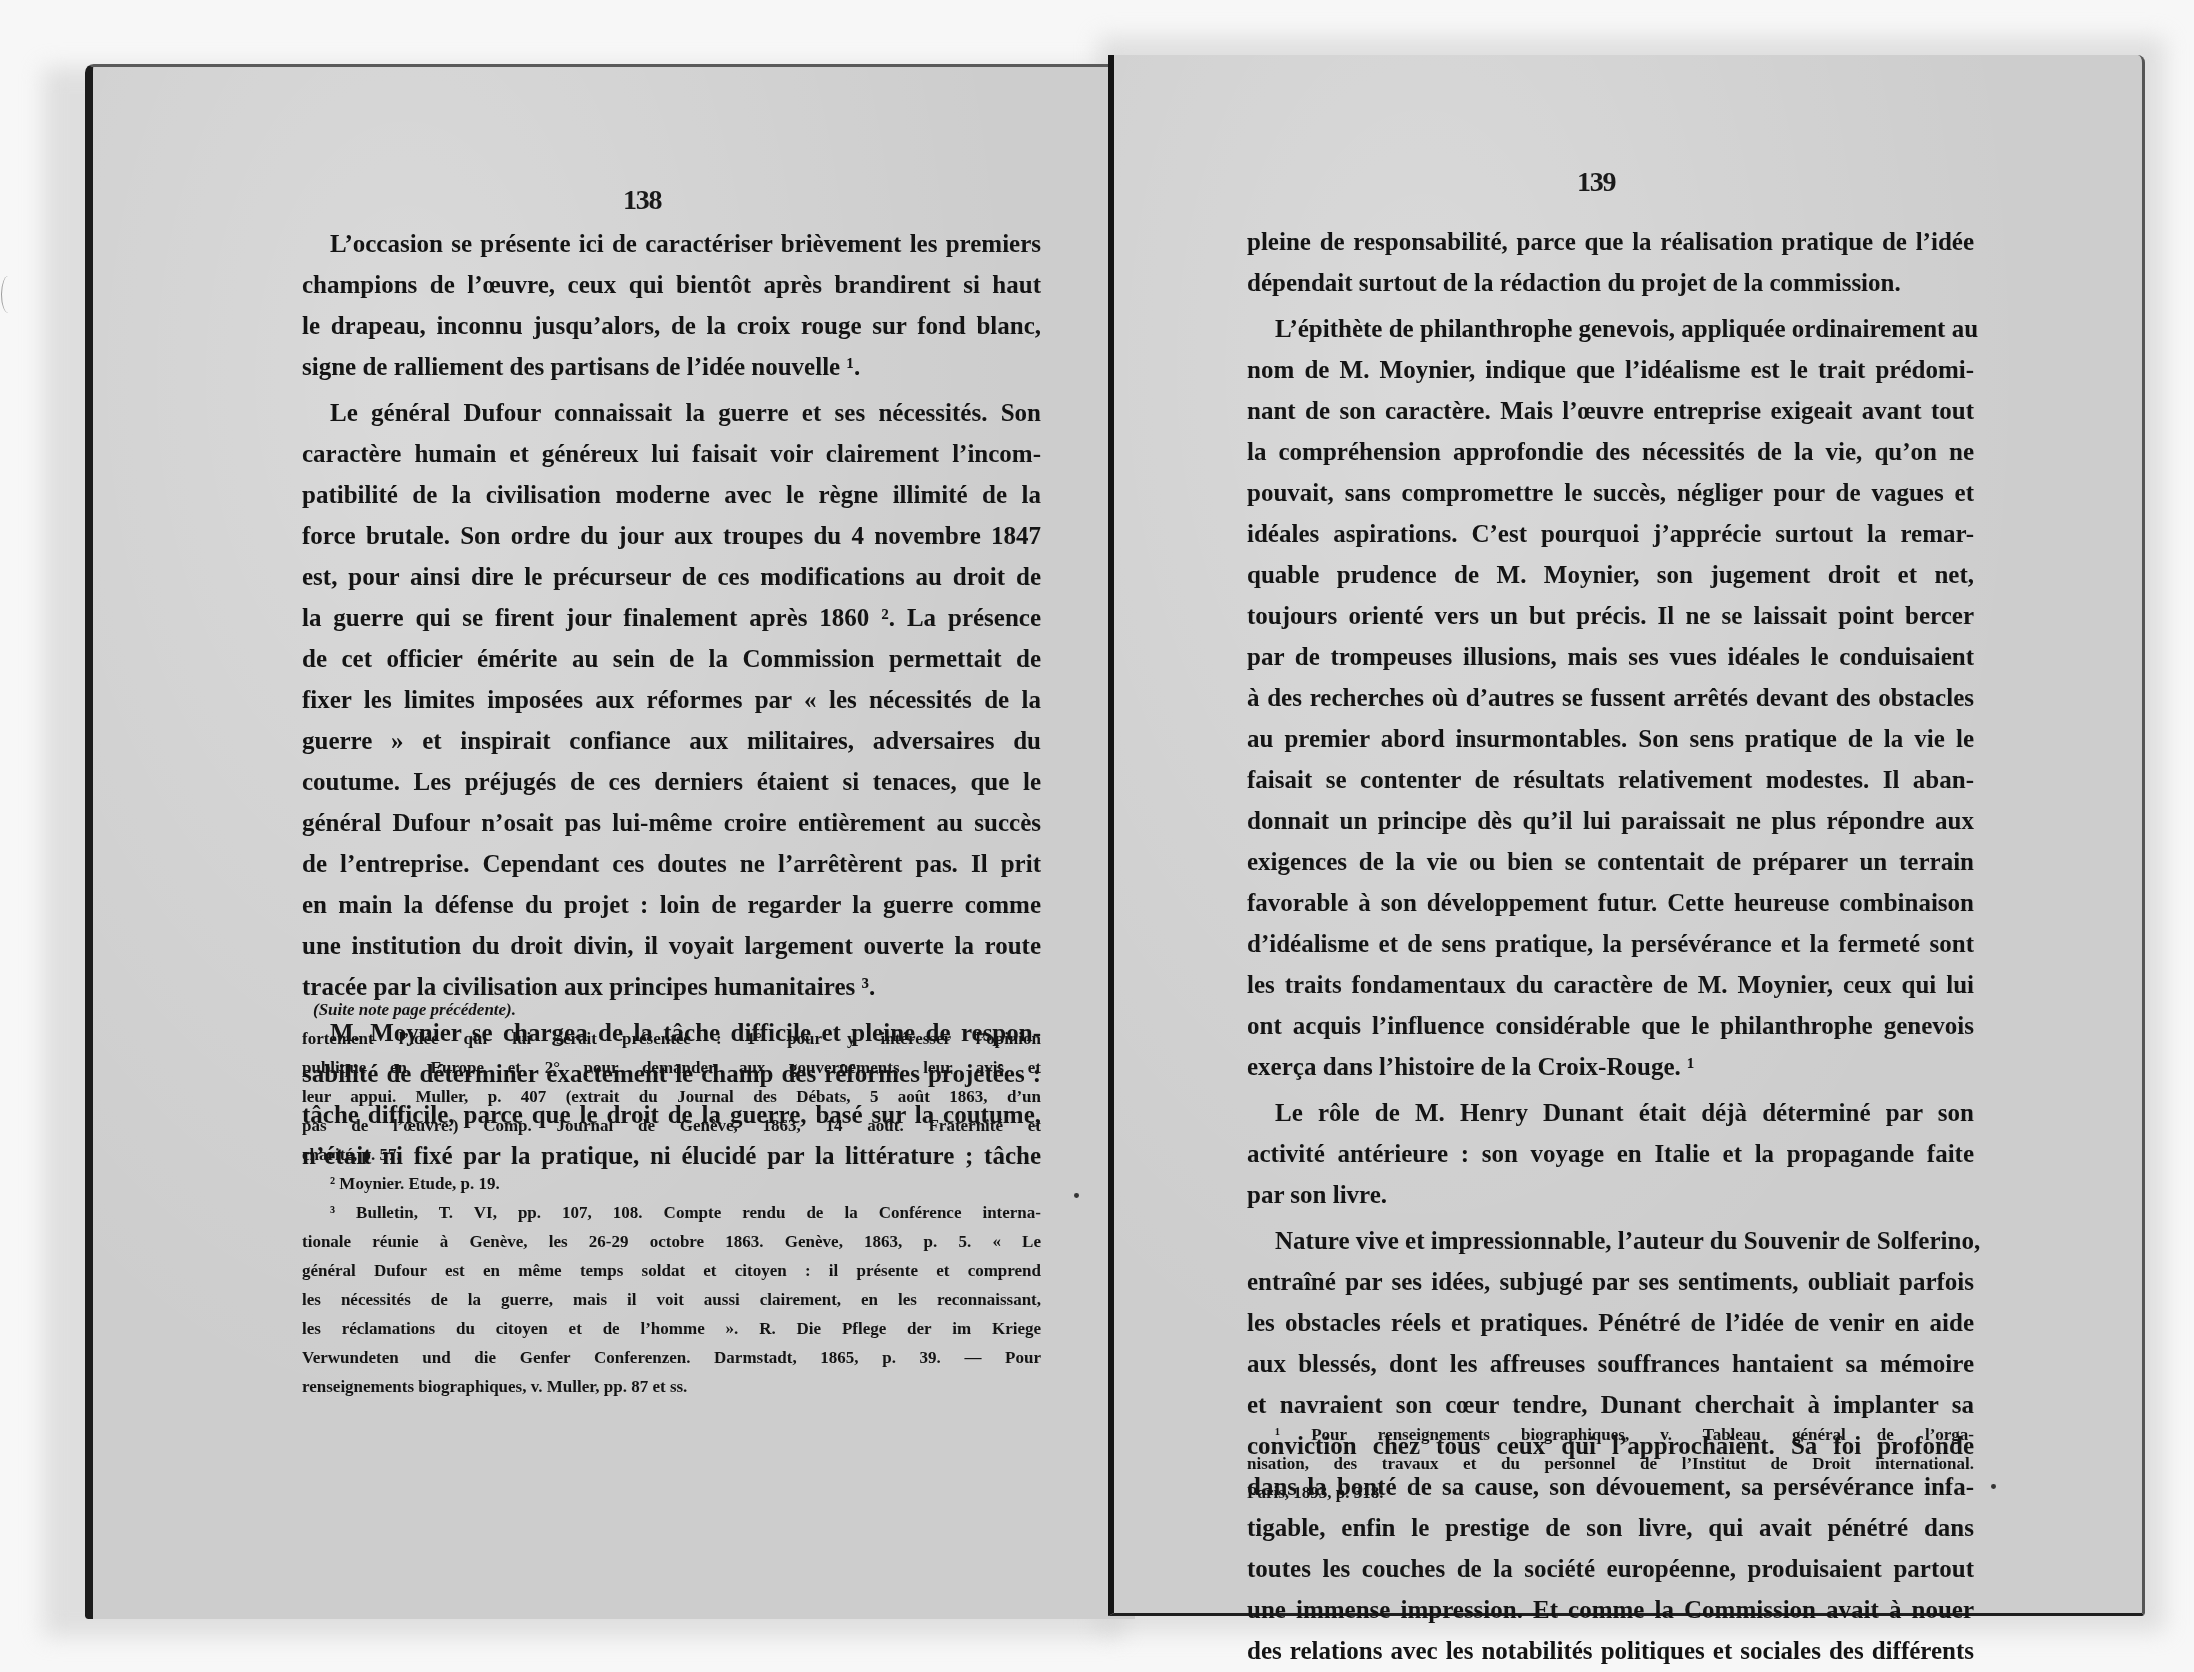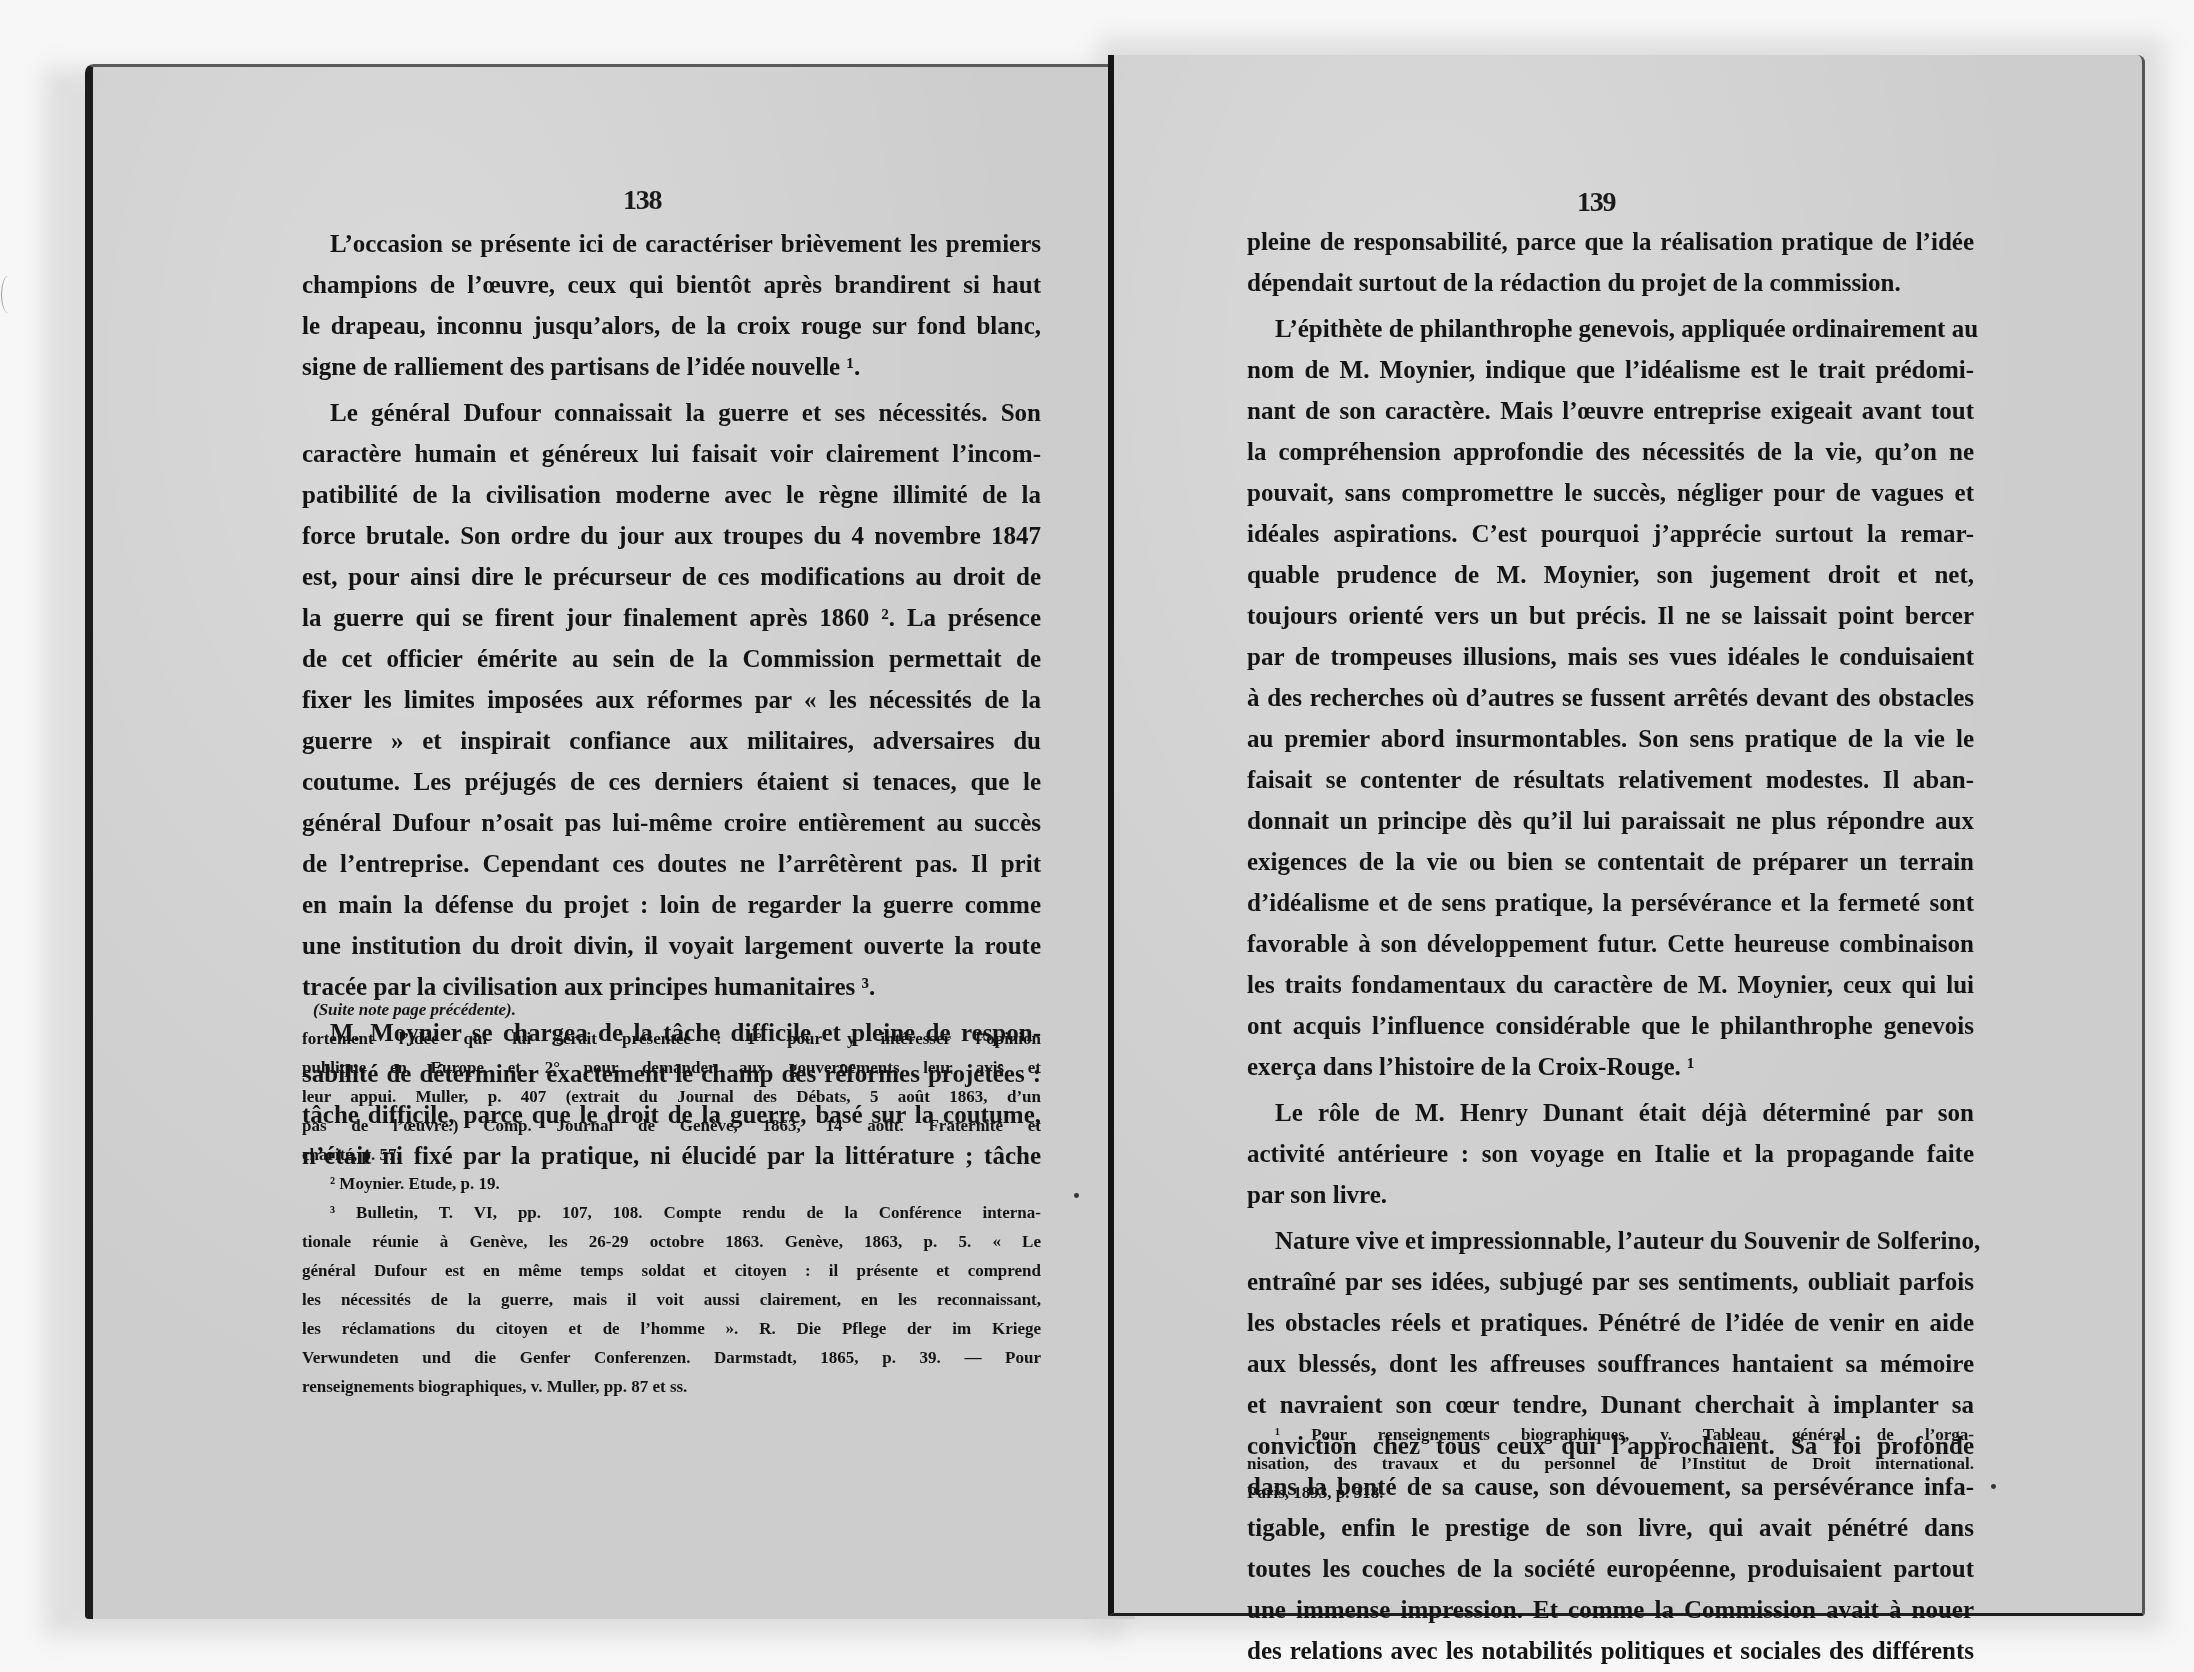--- a/index.html
+++ b/index.html
@@ -116,42 +116,42 @@
         <div class="line">les réclamations du citoyen et de l’homme ». R. Die Pflege der im Kriege</div>
         <div class="line">Verwundeten und die Genfer Conferenzen. Darmstadt, 1865, p. 39. — Pour</div>
         <div class="line last">renseignements biographiques, v. Muller, pp. 87 et ss.</div>
       </div>
   </div>
 
   <div class="spine-dot" style="left: 981px; top: 1126px;"></div>
 </div>
 
 <div class="page page-right">
-  <div class="page-number" style="left: 463px; top: 131px;">139</div>
+  <div class="page-number" style="left: 463px; top: 111px;">139</div>
 
   <div class="text-block body-text" style="left: 133px; top: 166px; width: 727px;" id="right-body">
       <div class="line">pleine de responsabilité, parce que la réalisation pratique de l’idée</div>
       <div class="line last">dépendait surtout de la rédaction du projet de la commission.</div>
       <div class="para-gap"></div>
       <div class="line indent">L’épithète de philanthrophe genevois, appliquée ordinairement au</div>
       <div class="line">nom de M. Moynier, indique que l’idéalisme est le trait prédomi-</div>
       <div class="line">nant de son caractère. Mais l’œuvre entreprise exigeait avant tout</div>
       <div class="line">la compréhension approfondie des nécessités de la vie, qu’on ne</div>
       <div class="line">pouvait, sans compromettre le succès, négliger pour de vagues et</div>
       <div class="line">idéales aspirations. C’est pourquoi j’apprécie surtout la remar-</div>
       <div class="line">quable prudence de M. Moynier, son jugement droit et net,</div>
       <div class="line">toujours orienté vers un but précis. Il ne se laissait point bercer</div>
       <div class="line">par de trompeuses illusions, mais ses vues idéales le conduisaient</div>
       <div class="line">à des recherches où d’autres se fussent arrêtés devant des obstacles</div>
       <div class="line">au premier abord insurmontables. Son sens pratique de la vie le</div>
       <div class="line">faisait se contenter de résultats relativement modestes. Il aban-</div>
       <div class="line">donnait un principe dès qu’il lui paraissait ne plus répondre aux</div>
       <div class="line">exigences de la vie ou bien se contentait de préparer un terrain</div>
+      <div class="line">favorable à son développement futur. Cette heureuse combinaison</div>
       <div class="line">d’idéalisme et de sens pratique, la persévérance et la fermeté sont</div>
-      <div class="line">favorable à son développement futur. Cette heureuse combinaison</div>
       <div class="line">les traits fondamentaux du caractère de M. Moynier, ceux qui lui</div>
       <div class="line">ont acquis l’influence considérable que le philanthrophe genevois</div>
       <div class="line last">exerça dans l’histoire de la Croix-Rouge. ¹</div>
       <div class="para-gap"></div>
       <div class="line indent">Le rôle de M. Henry Dunant était déjà déterminé par son</div>
       <div class="line">activité antérieure : son voyage en Italie et la propagande faite</div>
       <div class="line last">par son livre.</div>
       <div class="para-gap"></div>
       <div class="line indent">Nature vive et impressionnable, l’auteur du Souvenir de Solferino,</div>
       <div class="line">entraîné par ses idées, subjugé par ses sentiments, oubliait parfois</div>

